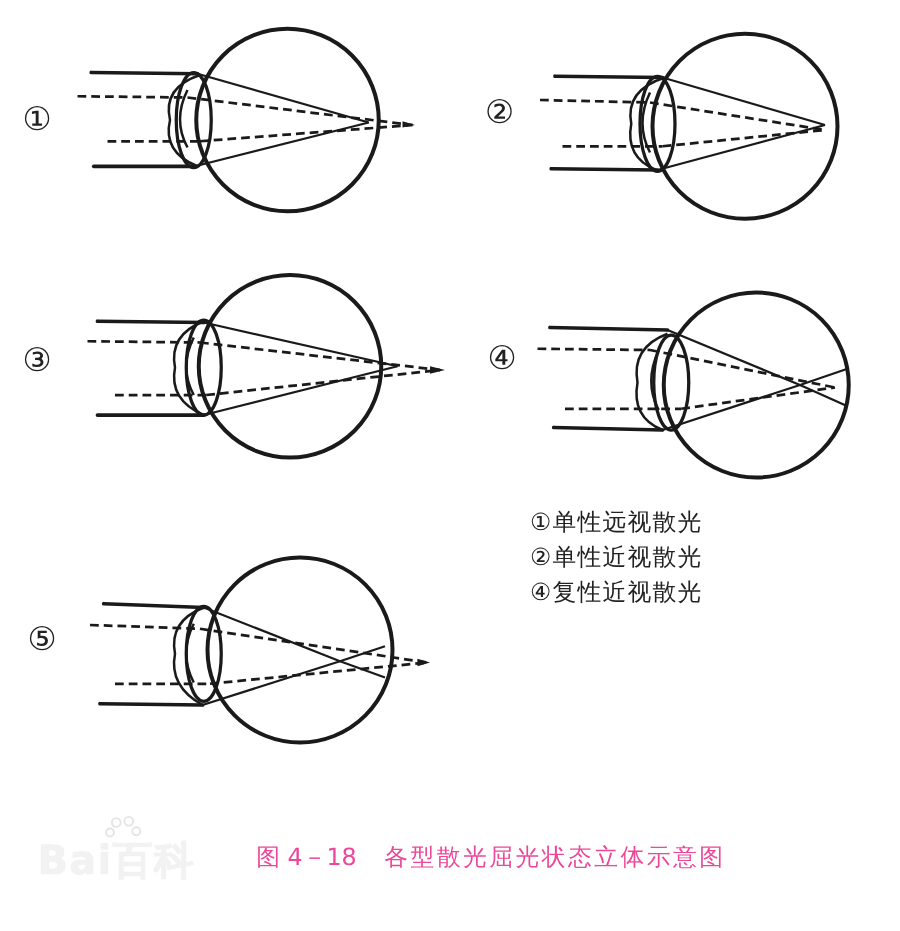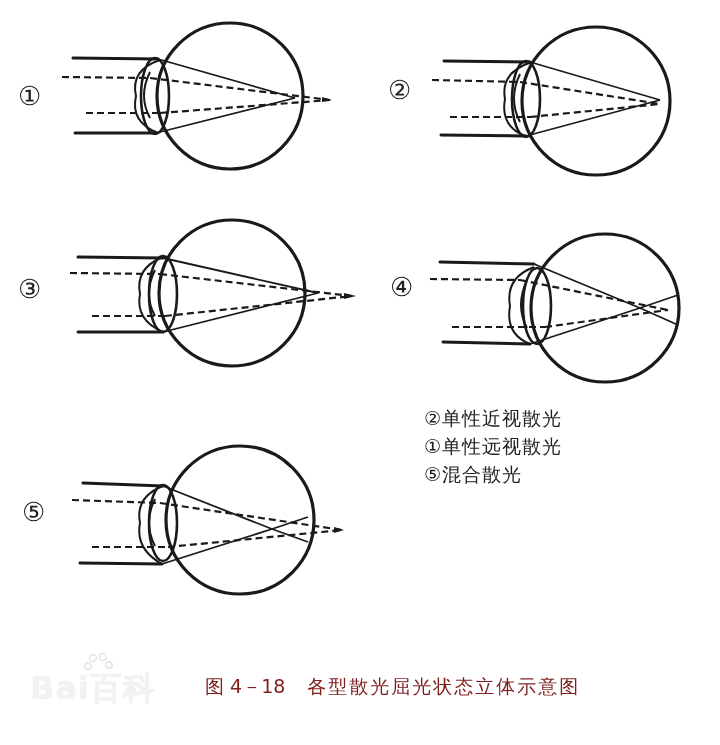--- a/index.html
+++ b/index.html
@@ -4,21 +4,21 @@
 <style>
   html, body { margin: 0; padding: 0; background: #ffffff; }
   body { width: 720px; height: 745px; position: relative; overflow: hidden;
          font-family: "DejaVu Serif", "Liberation Serif", serif; color: #1a1a1a; }
   #diagram { position: absolute; left: 0; top: 0; width: 720px; height: 745px; }
   .num-label { position: absolute; font-size: 26px; line-height: 26px; color: #222; }
   .legend { position: absolute; left: 424px; top: 404px; font-family: "DejaVu Sans", "Liberation Sans", sans-serif;
             font-size: 19px; line-height: 28px; color: #222; }
   .legend-item { white-space: nowrap; letter-spacing: 1px; }
   .caption { position: absolute; left: 205px; top: 667px; font-family: "DejaVu Sans", "Liberation Sans", sans-serif;
-             font-size: 19px; line-height: 38px; color: #7f1d1d; }
+             font-size: 19px; line-height: 38px; color: #ec4899; }
   .caption-line { white-space: nowrap; letter-spacing: 2px; }
   .caption-title-num { margin-right: 22px; letter-spacing: 0; }
   .watermark { position: absolute; left: 30px; top: 667px; font-family: "DejaVu Sans", "Liberation Sans", sans-serif;
                font-size: 32px; font-weight: bold; color: #f2f2f2;
                text-shadow: 0 0 1px #e6e6e6; letter-spacing: 1px; }
   .paw { position: absolute; left: 83px; top: 652px; }
 </style>
 </head>
 <body>
 
@@ -118,23 +118,23 @@
   </g>
 </svg>
 
 <span class="num-label" style="left:18px; top:83px;">①</span>
 <span class="num-label" style="left:388px; top:77px;">②</span>
 <span class="num-label" style="left:18px; top:276px;">③</span>
 <span class="num-label" style="left:390px; top:274px;">④</span>
 <span class="num-label" style="left:22px; top:499px;">⑤</span>
 
 <div class="legend">
+  <div class="legend-item">①单性远视散光</div>
   <div class="legend-item">②单性近视散光</div>
-  <div class="legend-item">①单性远视散光</div>
-  <div class="legend-item">⑤混合散光</div>
+  <div class="legend-item">④复性近视散光</div>
 </div>
 
 <svg class="paw" width="34" height="30" viewBox="0 0 34 30">
   <circle cx="10" cy="6" r="3.5" fill="none" stroke="#e4e4e4" stroke-width="1.5"></circle>
   <circle cx="20" cy="5" r="3.5" fill="none" stroke="#e4e4e4" stroke-width="1.5"></circle>
   <circle cx="5" cy="14" r="3.2" fill="none" stroke="#e4e4e4" stroke-width="1.5"></circle>
   <circle cx="26" cy="13" r="3.2" fill="none" stroke="#e4e4e4" stroke-width="1.5"></circle>
 </svg>
 <div class="watermark">Bai百科</div>
 

